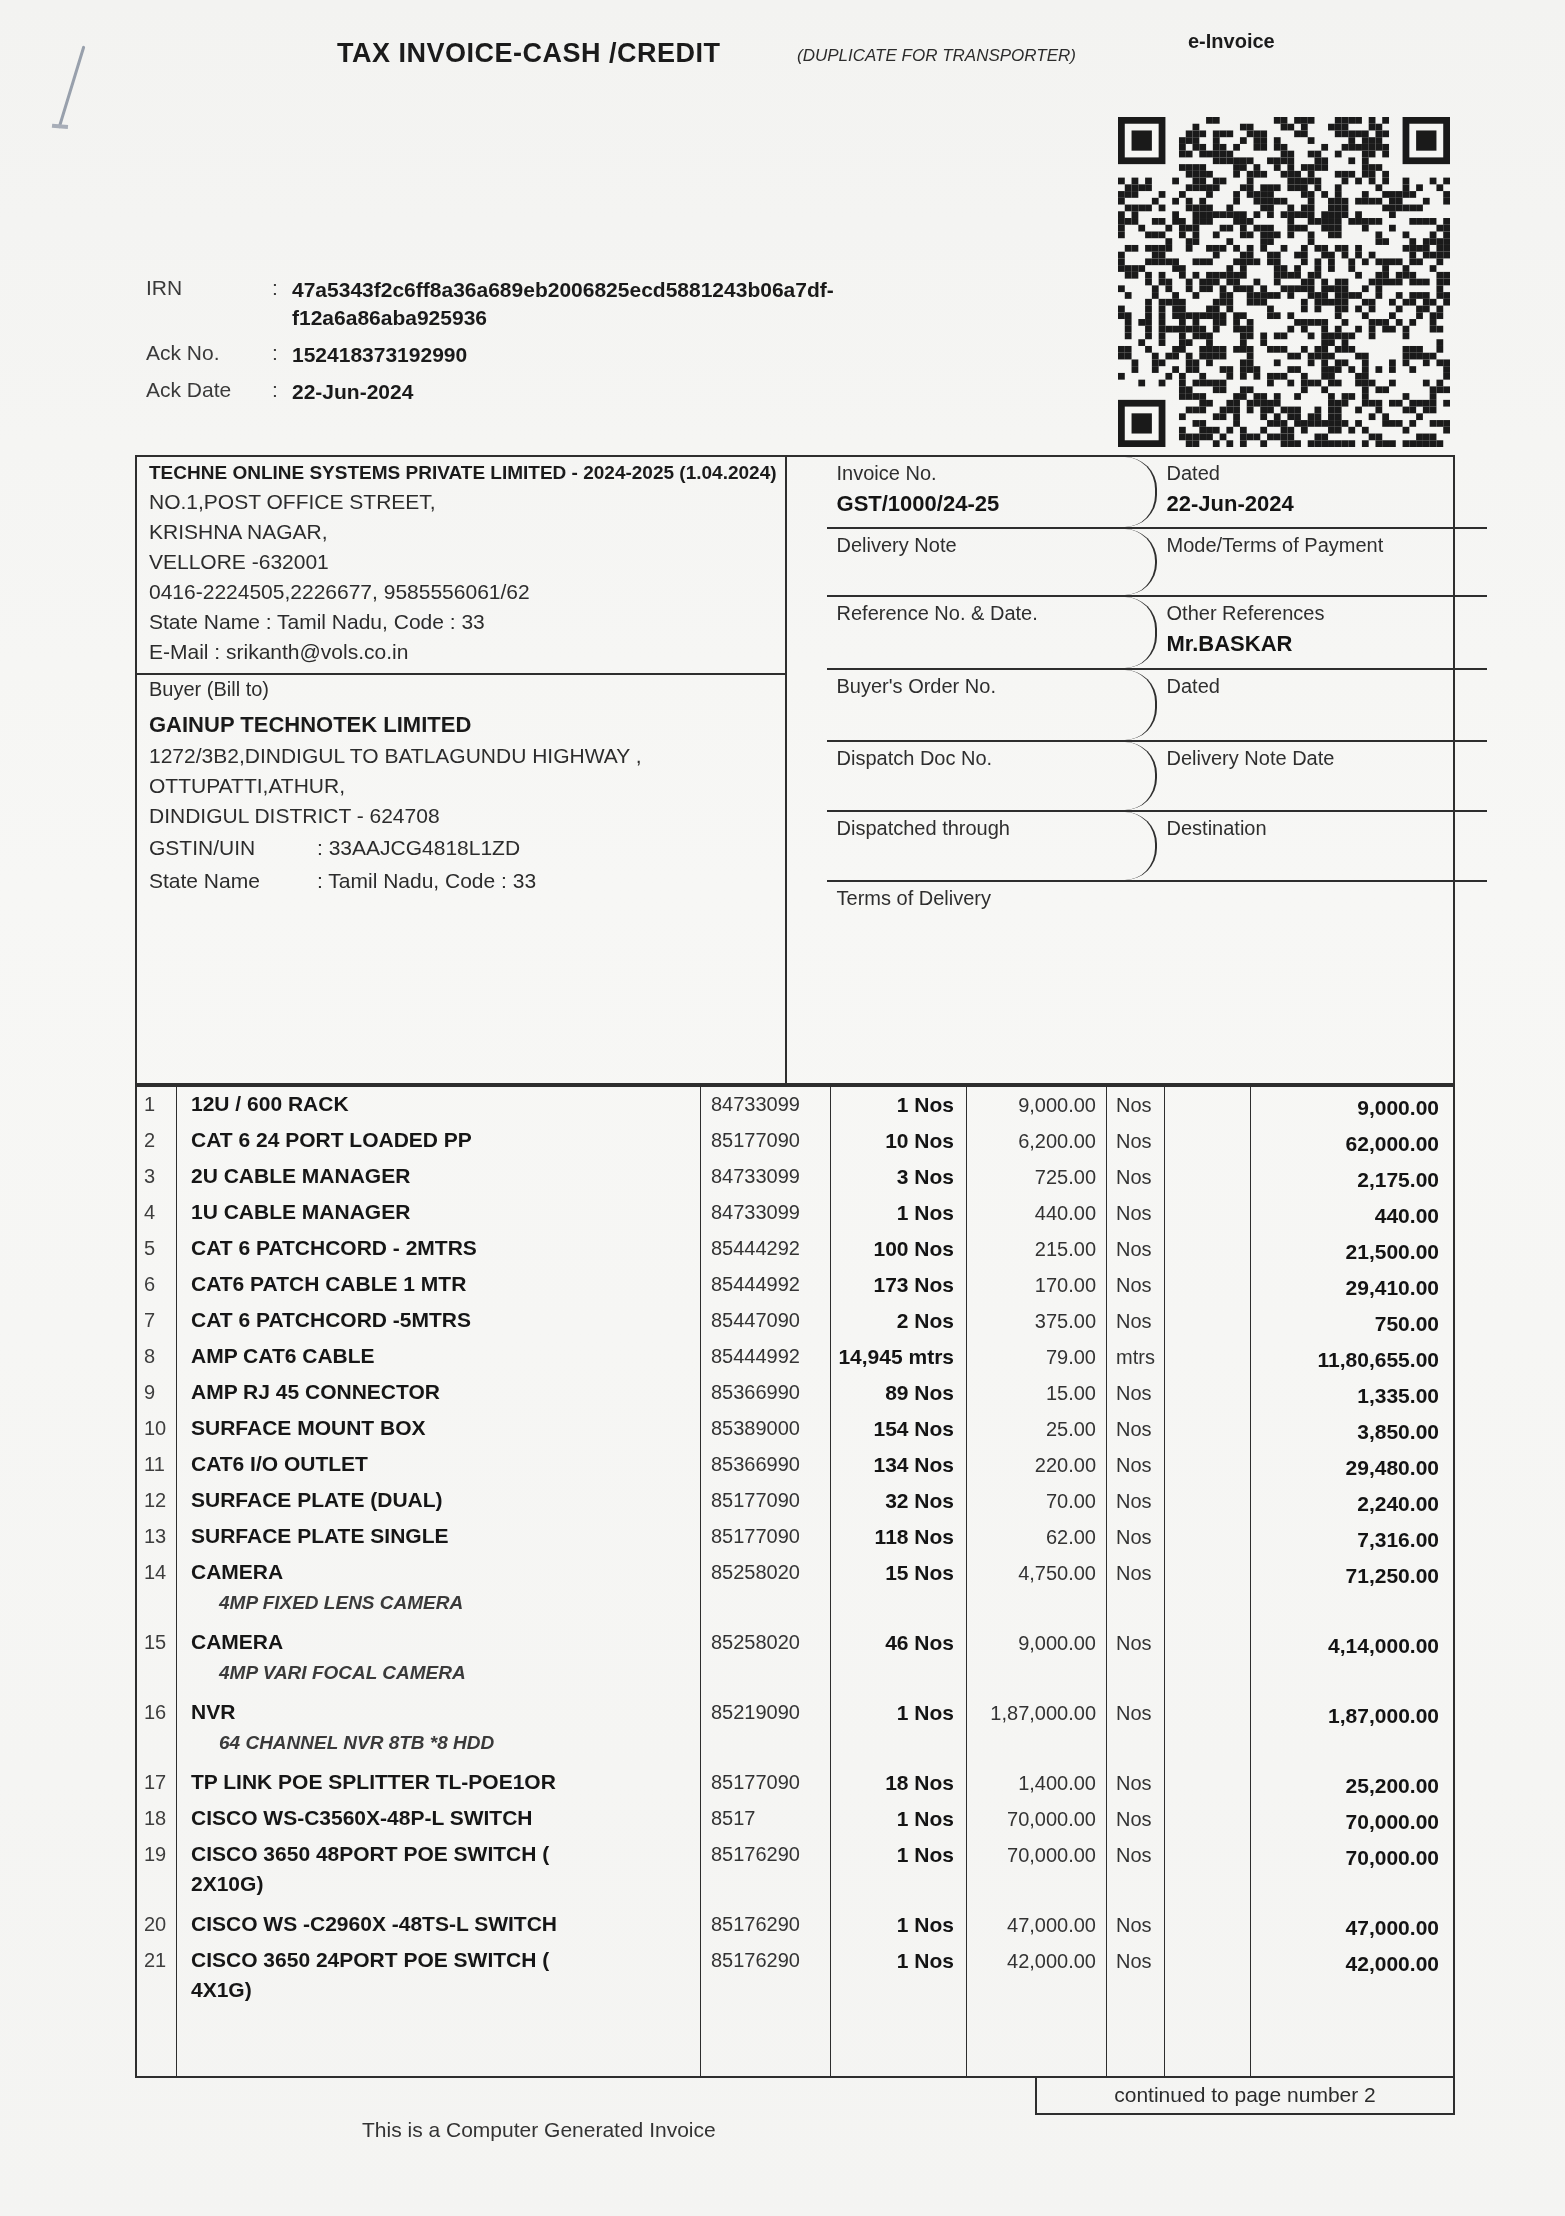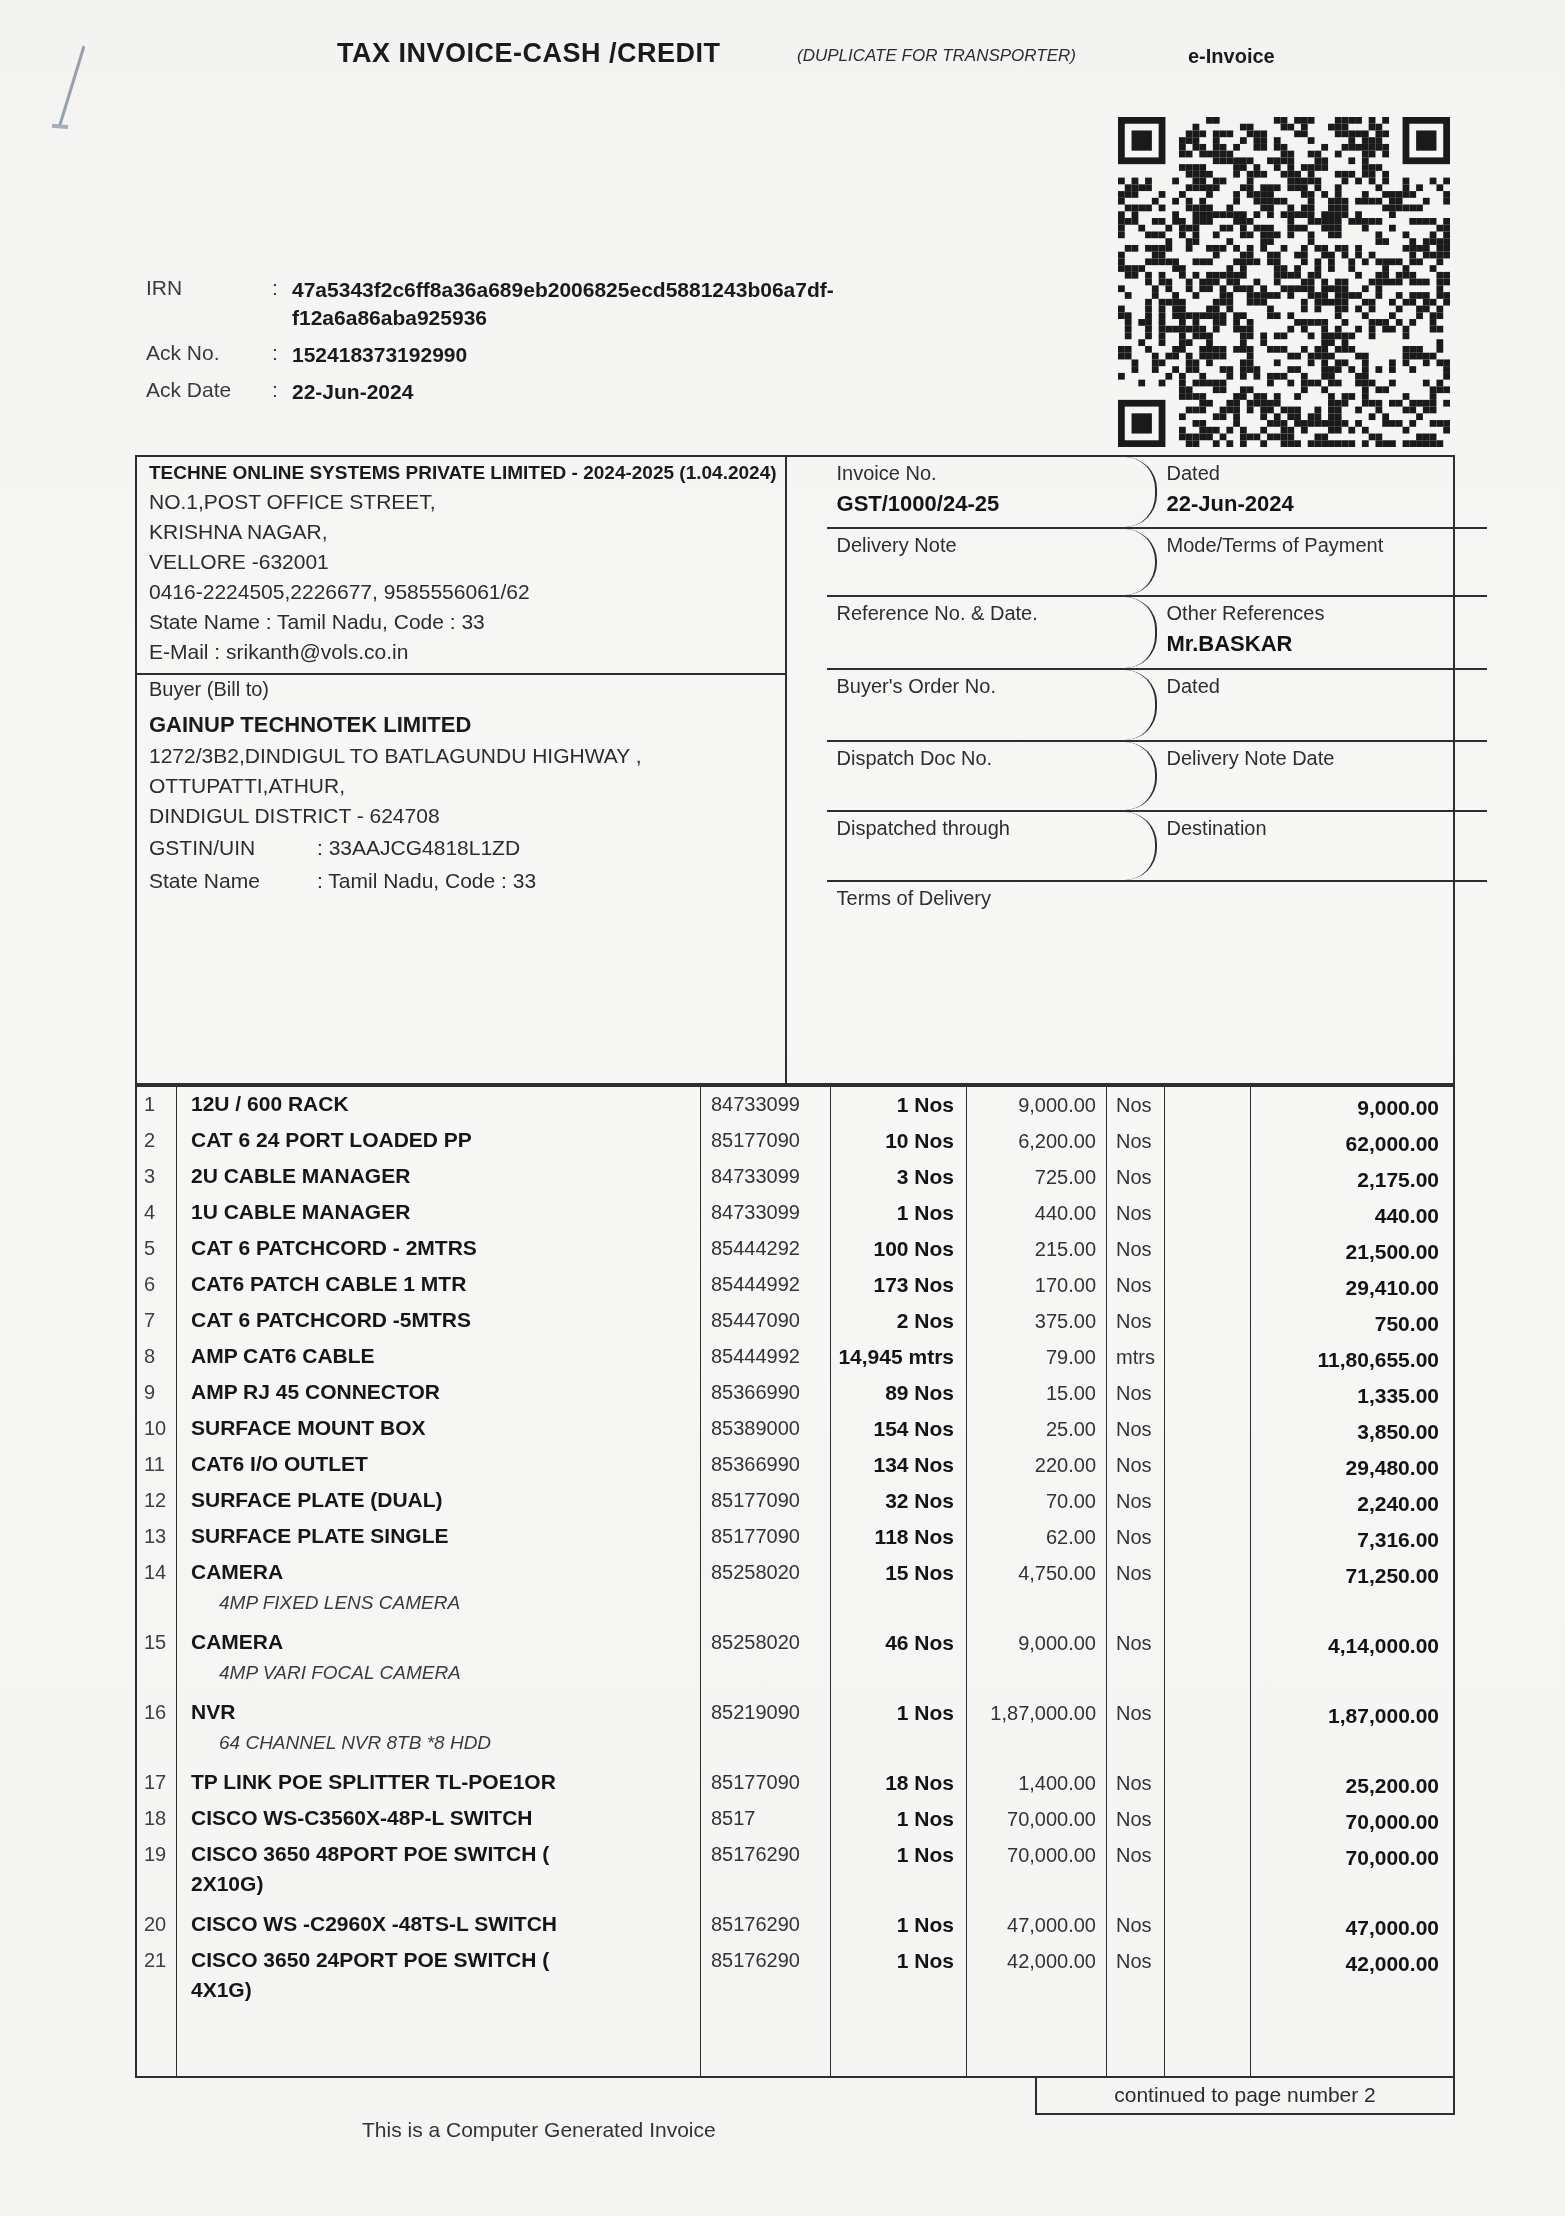--- a/index.html
+++ b/index.html
@@ -10,21 +10,21 @@
 
   .pen-mark { position:absolute; left:70px; top:44px; width:3px; height:86px;
               background:#98a0ac; transform:rotate(17deg); border-radius:2px; }
   .pen-mark::after { content:""; position:absolute; left:-6px; top:82px; width:16px; height:4px;
               background:#a8aeb8; transform:rotate(-12deg); }
 
   .title { position:absolute; left:337px; top:38px; font-size:27px; font-weight:bold;
            letter-spacing:.5px; color:#1b1b1b; white-space:nowrap; }
   .subtitle { position:absolute; left:797px; top:46px; font-size:17px; font-style:italic;
               color:#2c2c2c; white-space:nowrap; }
-  .einvoice { position:absolute; left:1188px; top:45px; font-size:20px; font-weight:bold; color:#1b1b1b; }
+  .einvoice { position:absolute; left:1188px; top:30px; font-size:20px; font-weight:bold; color:#1b1b1b; }
 
   .qr { position:absolute; left:1118px; top:117px; width:332px; height:330px; }
 
   .irn-block { position:absolute; left:146px; top:276px; font-size:21px; }
   .irn-row { display:flex; align-items:flex-start; margin-bottom:9px; }
   .irn-row .lbl { width:126px; color:#3a3a3a; }
   .irn-row .colon { width:20px; color:#3a3a3a; }
   .irn-row .val { font-weight:bold; color:#1a1a1a; line-height:28px; }
 
   .main-box { position:absolute; left:135px; top:455px; width:1320px; height:630px;
@@ -71,21 +71,21 @@
                  justify-content:flex-start; text-align:left; padding:3px 2px 0 6px; }
 
   .tbody { flex:1; display:flex; flex-direction:column; }
   .trow { display:flex; height:36px; }
   .trow.tall { height:70px; }
   .trow > div, .filler > div { border-right:1.5px solid #2e2e2e; }
   .trow > div:last-child, .filler > div:last-child { border-right:none; }
   .td-sl   { width:40px; font-size:20px; color:#3e3e3e; padding:6px 2px 0 7px; }
   .td-desc { width:524px; padding:5px 6px 0 14px; font-weight:bold; font-size:21px; color:#161616; }
   .td-desc .d2 { margin-top:6px; }
-  .td-desc .sub { font-weight:normal; font-style:italic; font-size:19px; color:#3a3a3a;
+  .td-desc .sub { font-weight:bold; font-style:italic; font-size:19px; color:#3a3a3a;
                   padding-left:28px; margin-top:8px; }
   .td-hsn  { width:130px; font-size:20px; color:#333; padding:6px 0 0 10px; }
   .td-qty  { width:136px; font-weight:bold; font-size:21px; color:#141414; text-align:right; padding:6px 12px 0 0; }
   .td-rate { width:140px; font-size:20px; color:#333; text-align:right; padding:7px 10px 0 0; }
   .td-per  { width:58px; font-size:20px; color:#333; padding:7px 0 0 9px; }
   .td-disc { width:86px; }
   .td-amt  { flex:1; font-weight:bold; font-size:21px; color:#141414; text-align:right; padding:9px 14px 0 0; }
   .filler { flex:1; display:flex; }
   .filler .td-sl, .filler .td-desc, .filler .td-hsn, .filler .td-qty,
   .filler .td-rate, .filler .td-per, .filler .td-disc { padding:0; }

